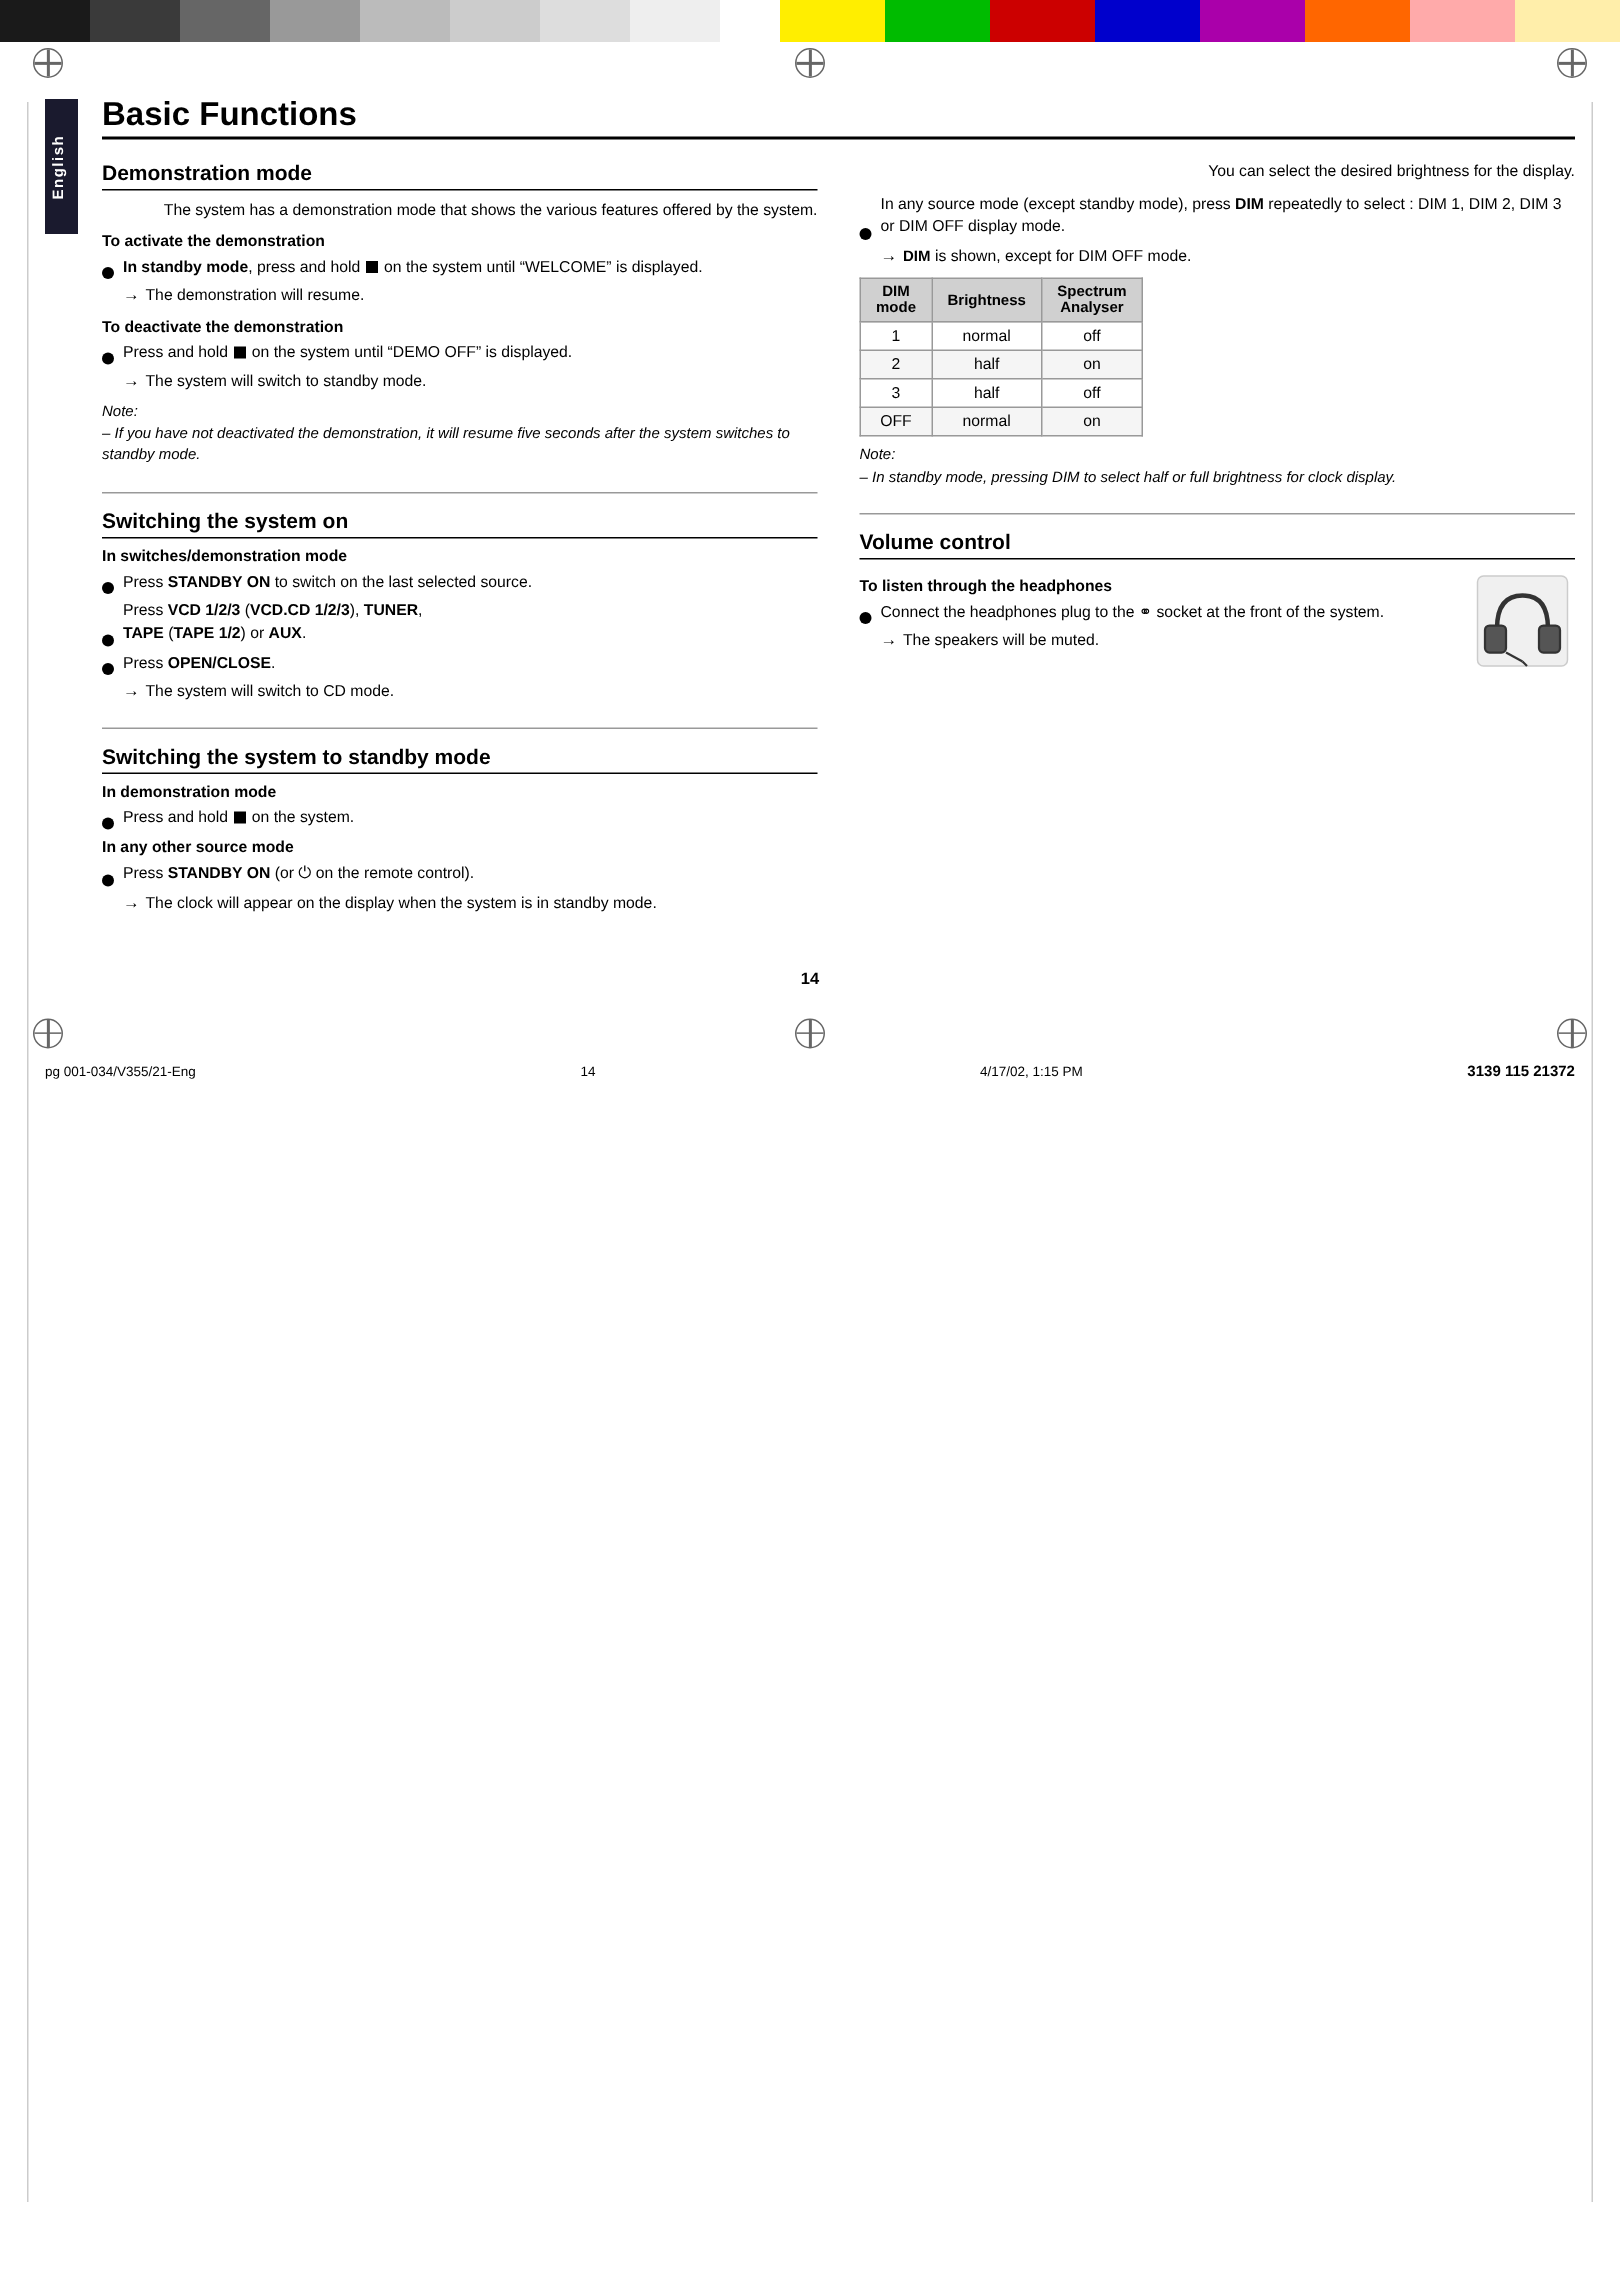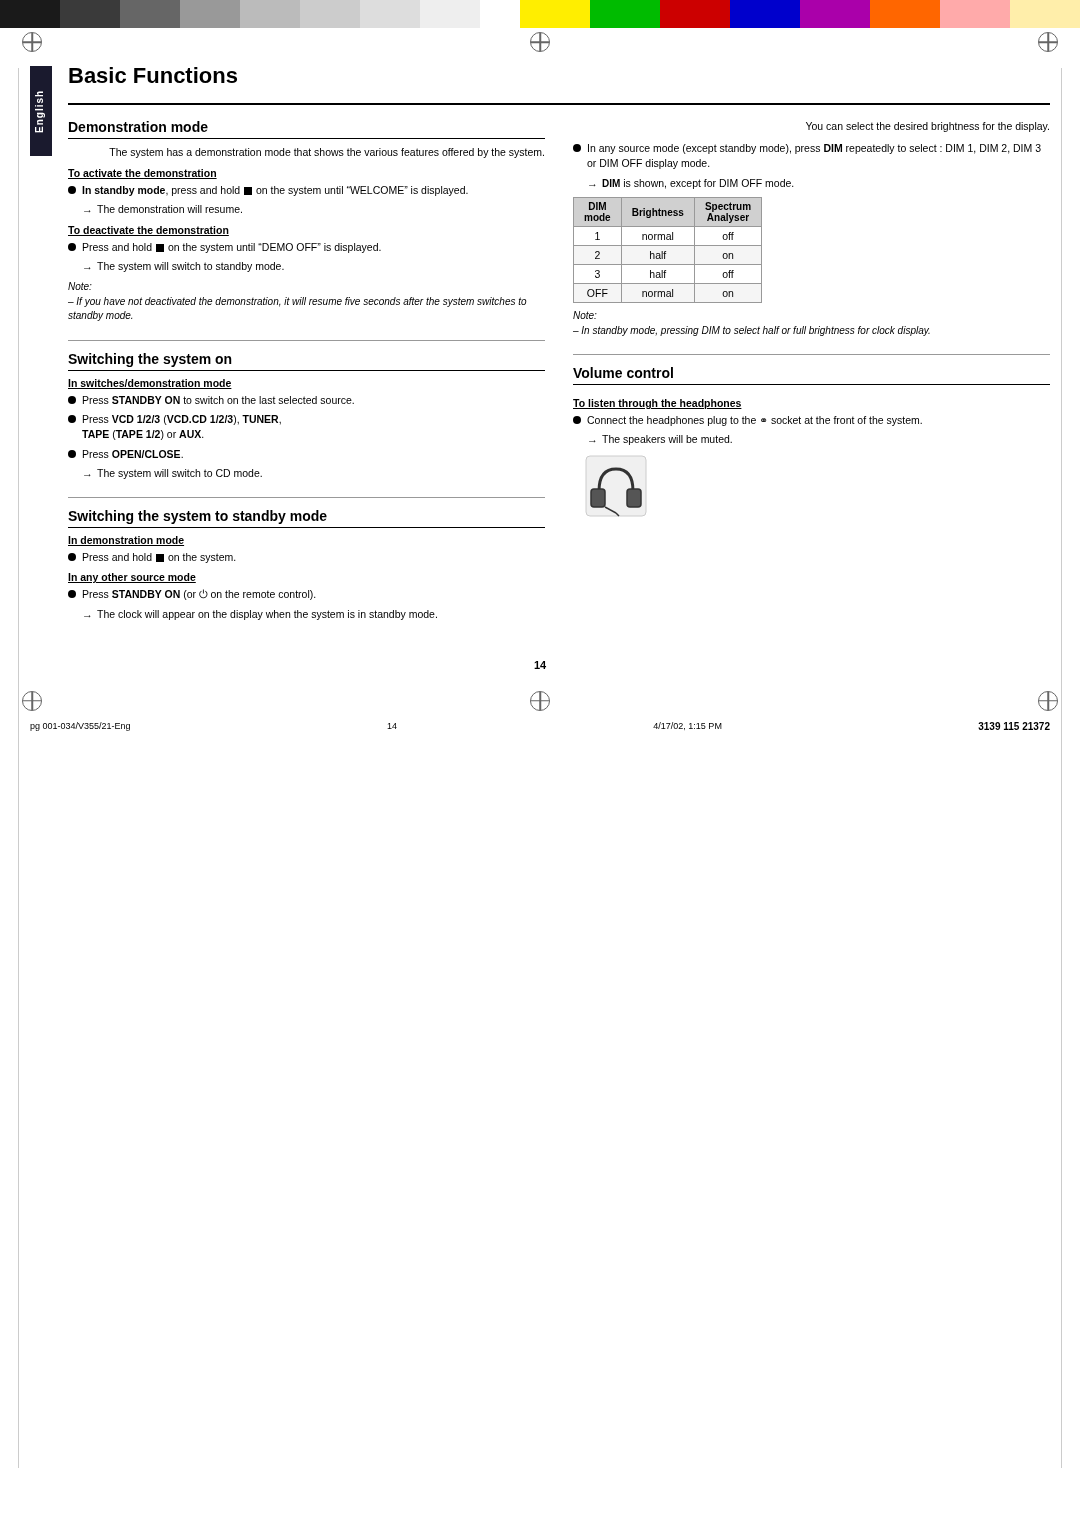--- a/index.html
+++ b/index.html
@@ -67,21 +67,21 @@
       flex: 1;
     }
 
     
     .page-title {
       font-size: 22px;
       font-weight: bold;
       margin-bottom: 14px;
       margin-top: 2px;
       border-bottom: 2px solid #000;
-      padding-bottom: 14px;
+      padding-bottom: 2px;
     }
 
     
     .two-col {
       display: flex;
       gap: 28px;
     }
     .col-left {
       flex: 1;
     }
@@ -106,27 +106,26 @@
       margin-bottom: 7px;
       text-align: right;
     }
 
     
     .sub-heading {
       font-size: 10.5px;
       font-weight: bold;
       margin-bottom: 4px;
       margin-top: 6px;
-      text-decoration: underline;
     }
 
     
     .bullet-item {
       display: flex;
-      align-items: flex-start;
+      align-items: flex-end;
       margin-bottom: 4px;
       font-size: 10.5px;
       line-height: 1.45;
     }
     .bullet-dot {
       width: 8px;
       height: 8px;
       background: #000;
       border-radius: 50%;
       flex-shrink: 0;
@@ -512,21 +511,21 @@
             <span class="note-label">Note:</span><br>
             <em>– In standby mode, pressing DIM to select half or full brightness for clock display.</em>
           </div>
         </div>
 
         <hr class="section-divider">
 
         <div class="section">
           <div class="section-title">Volume control</div>
 
-          <div style="display:flex;align-items:flex-start;flex-direction:column;">
+          <div style="display:flex;align-items:flex-start;">
             <div style="flex:1;">
               <div class="sub-heading">To listen through the headphones</div>
               <div class="bullet-item">
                 <div class="bullet-dot"></div>
                 <div class="bullet-text">
                   Connect the headphones plug to the ⚭ socket at the front of the system.
                 </div>
               </div>
               <div class="arrow-item">
                 <span class="arrow-sym">→</span>

